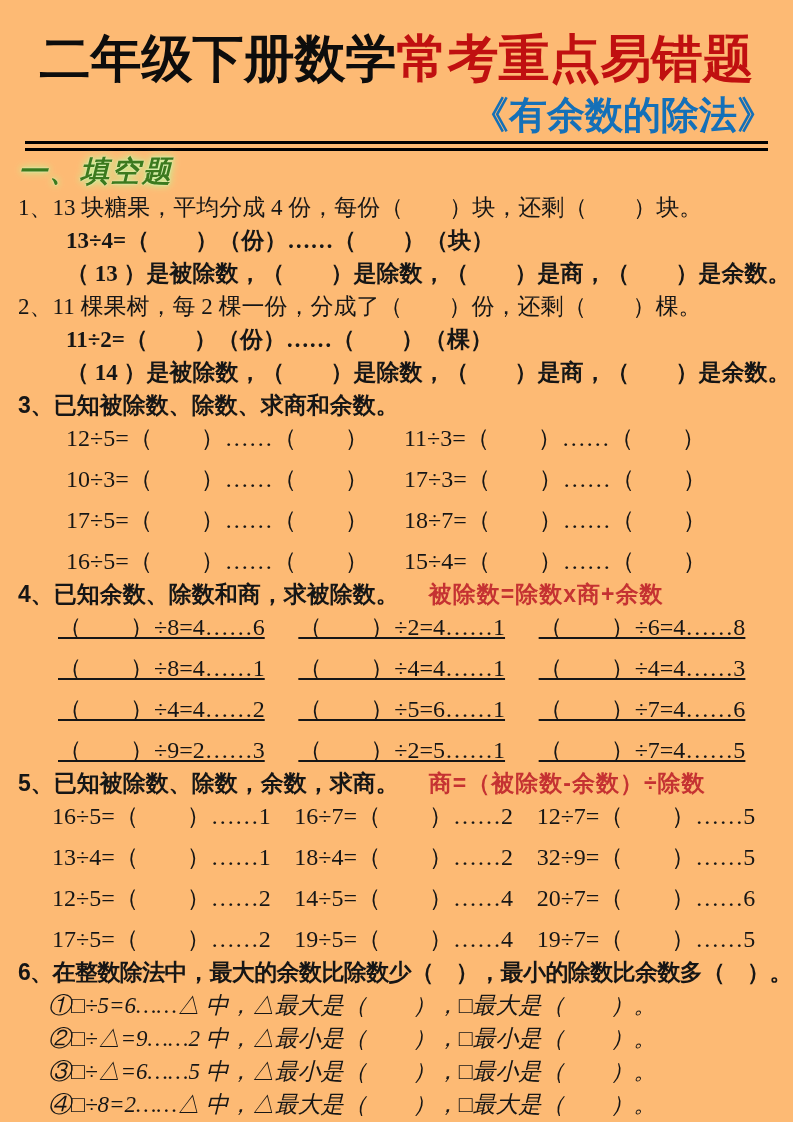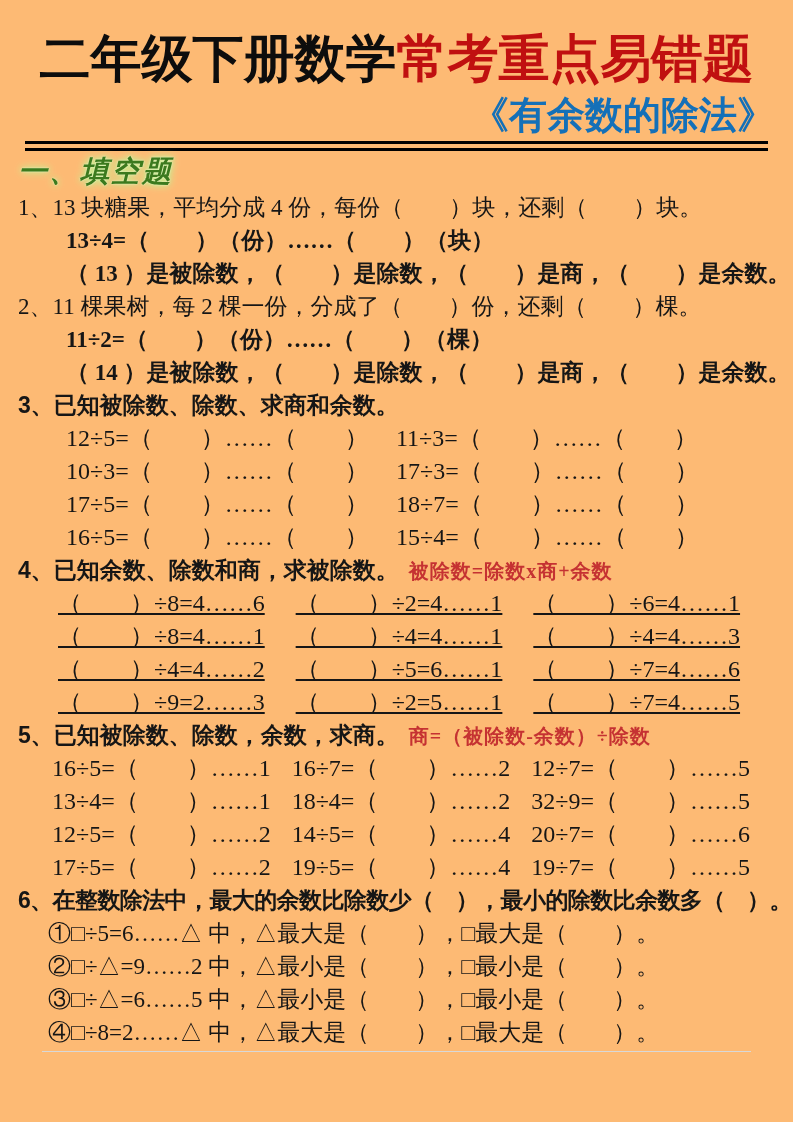--- a/index.html
+++ b/index.html
@@ -30,31 +30,31 @@
   }
   .line {
     font-size:23px; line-height:33px; white-space:nowrap;
     font-family:"Liberation Serif", serif;
   }
   .qhead {
     font-family:"Liberation Sans", sans-serif; font-weight:bold; font-size:23px;
   }
   .tight { letter-spacing:-0.6px; }
   .indent1 { padding-left:48px;font-weight:bold; }
-  .eq-grid { display:grid; }
+  .eq-grid { display:grid;gap:8px; }
   .cols2 { grid-template-columns:330px 1fr; padding-left:48px; }
   .cols3 { grid-template-columns:repeat(3,1fr); padding-left:40px; padding-right:4px;text-decoration:underline; }
   .cols3b { grid-template-columns:repeat(3,1fr); padding-left:34px; padding-right:4px; }
   .eq { font-size:24px; line-height:33px; white-space:nowrap; }
   .hrow { display:flex; align-items:baseline; }
   .note {
-    color:#c53232; font-size:20px; font-weight:bold; margin-left:10px;
-    font-family:Liberation Serif, serif; letter-spacing:1px;
+    color:#c53232; font-size:23px; font-weight:bold; margin-left:30px;
+    font-family:Liberation Sans, sans-serif; letter-spacing:1px;
   }
-  .q6item { padding-left:30px; }
+  .q6item { padding-left:30px;font-style:italic; }
   .bottom-rule { margin:2px 24px 0; border-top:1px solid #d8d8d8; }
 </style>
 </head>
 <body>
 
 <div class="page">
 
   <div class="title">
     <span>二年级下册数学</span><span class="title-accent">常考重点易错题</span>
   </div>
@@ -91,21 +91,21 @@
   </section>
 
   <section>
     <div class="hrow">
       <span class="line qhead">4、已知余数、除数和商，求被除数。</span>
       <span class="note">被除数=除数x商+余数</span>
     </div>
     <div class="eq-grid cols3">
       <span class="eq">（　　）÷8=4……6</span>
       <span class="eq">（　　）÷2=4……1</span>
-      <span class="eq">（　　）÷6=4……1</span>
+      <span class="eq">（　　）÷6=4……8</span>
       <span class="eq">（　　）÷8=4……1</span>
       <span class="eq">（　　）÷4=4……1</span>
       <span class="eq">（　　）÷4=4……3</span>
       <span class="eq">（　　）÷4=4……2</span>
       <span class="eq">（　　）÷5=6……1</span>
       <span class="eq">（　　）÷7=4……6</span>
       <span class="eq">（　　）÷9=2……3</span>
       <span class="eq">（　　）÷2=5……1</span>
       <span class="eq">（　　）÷7=4……5</span>
     </div>

